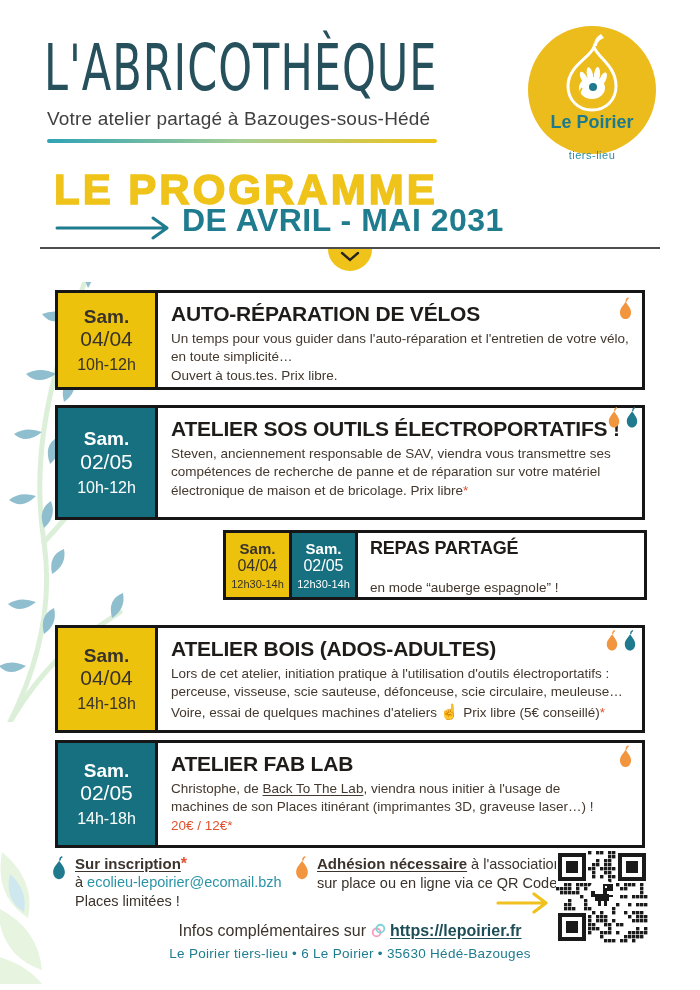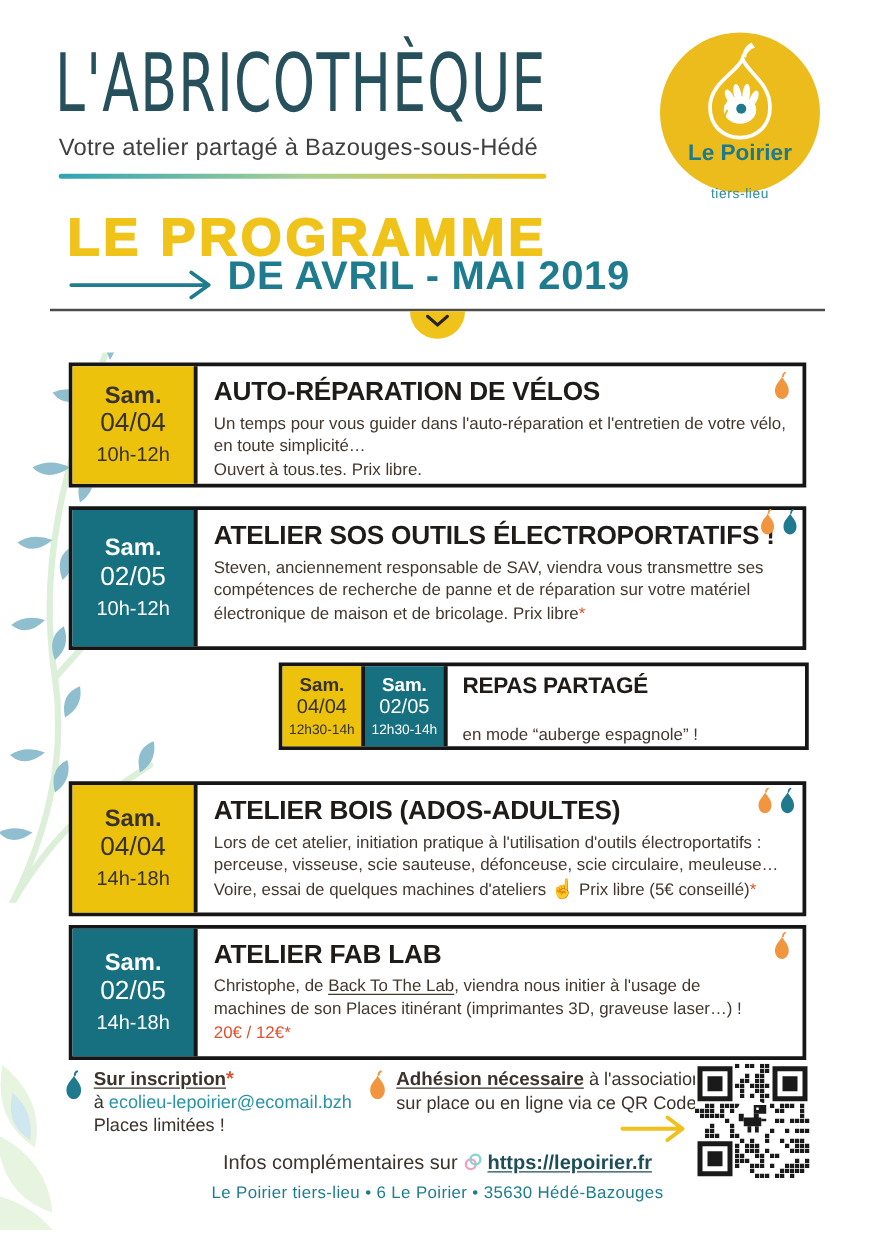--- a/index.html
+++ b/index.html
@@ -131,21 +131,21 @@
       <path d="M30 56 q-6 10 2 14 q10 4 16 -4" fill="none" stroke="#ecbb1c" stroke-width="1.6"></path>
     </svg>
     <div class="logo-name">Le Poirier</div>
     <div class="logo-tag">tiers-lieu</div>
   </div>
 
   <div class="abs prog-title">LE PROGRAMME</div>
   <svg class="abs prog-arrow" width="122" height="34" viewBox="0 0 122 34">
     <path d="M2 22 H108 M98 12 L112 22 L98 32" fill="none" stroke="#1e7c8e" stroke-width="3" stroke-linecap="round" stroke-linejoin="round"></path>
   </svg>
-  <div class="abs prog-period">DE AVRIL - MAI 2019</div>
+  <div class="abs prog-period">DE AVRIL - MAI 2031</div>
 
   <div class="abs divider"></div>
   <div class="abs half-disc">
     <svg width="20" height="12" viewBox="0 0 20 12" style="margin-top:2px;">
       <path d="M2 2 L10 9 L18 2" fill="none" stroke="#27241f" stroke-width="2.4" stroke-linecap="round"></path>
     </svg>
   </div>
 
   <div class="card" style="left:55px;top:290px;width:590px;height:100px;">
     <div class="datebox yellow db-sep" style="width:100px;">

